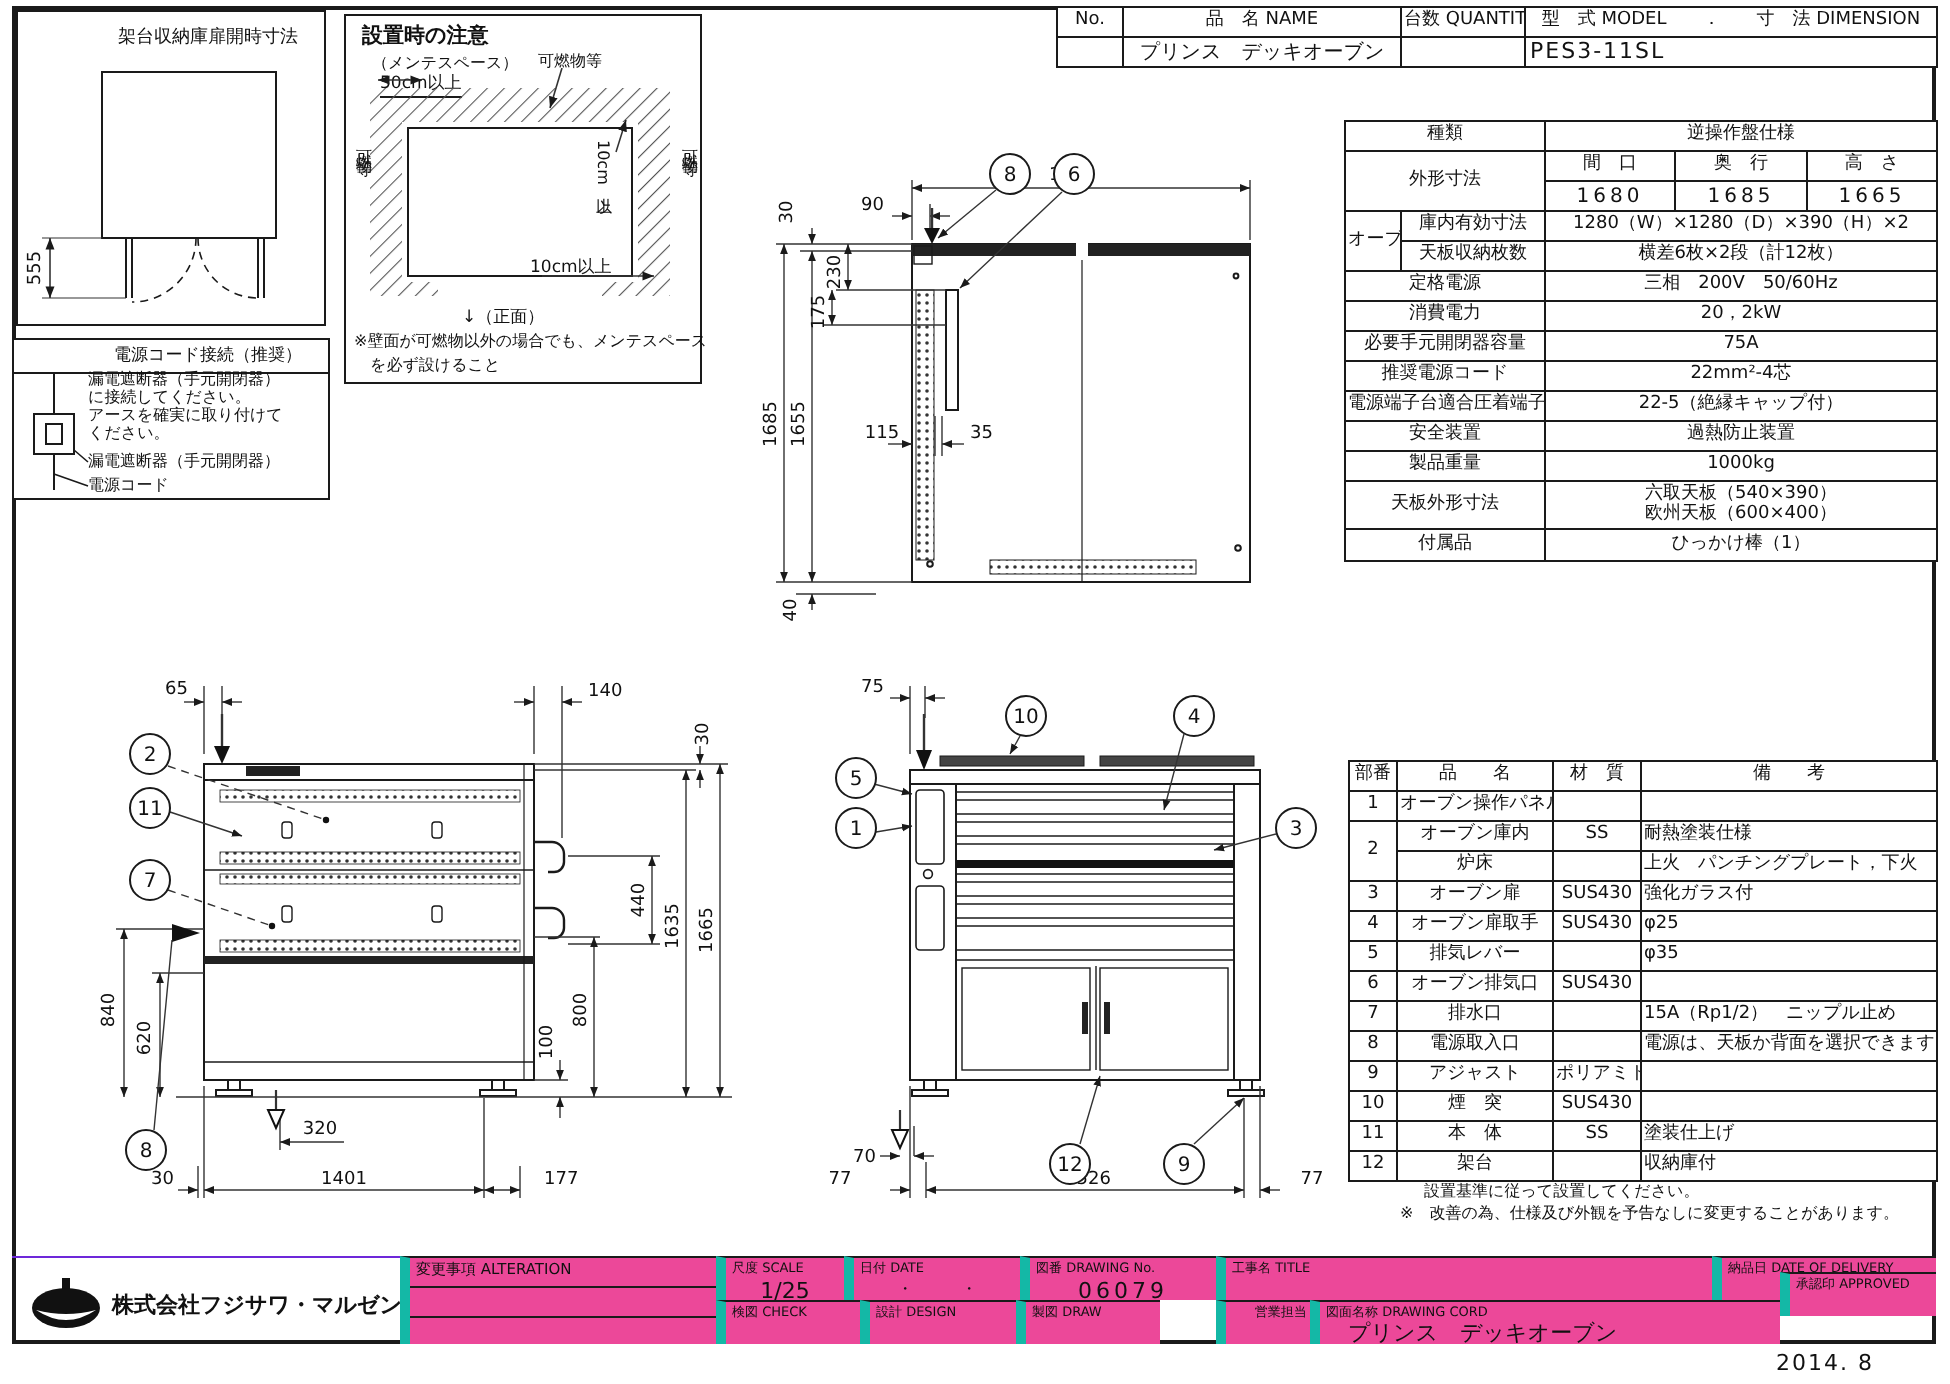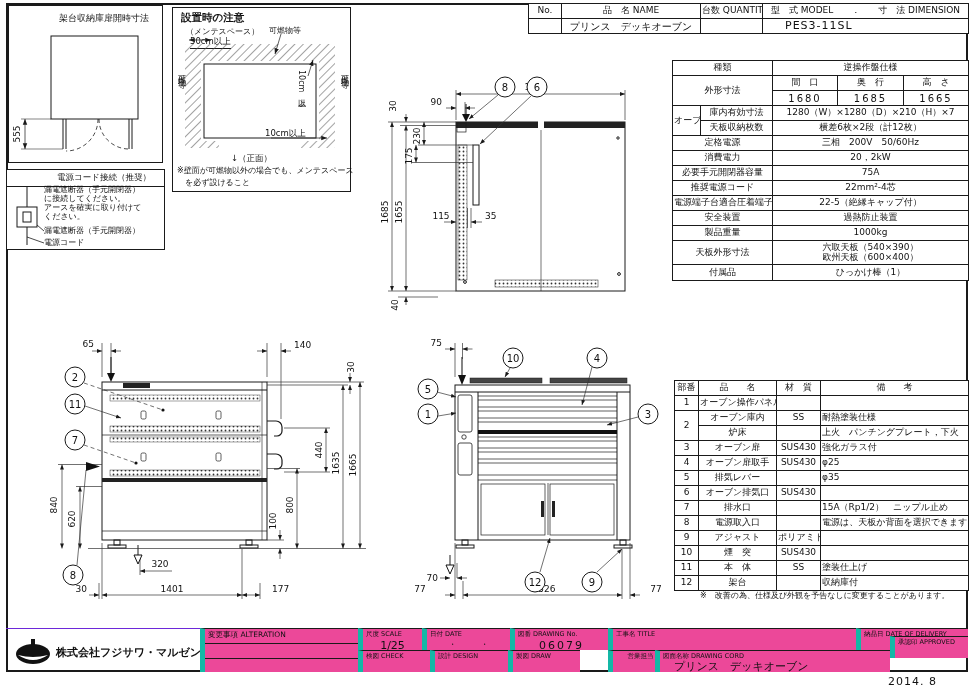--- a/index.html
+++ b/index.html
@@ -38,21 +38,21 @@
         <tr>
       <td class="f8">No.</td>
       <td class="f8">品　名 NAME</td>
       <td class="f8">台数 QUANTITY</td>
       <td class="f8">型　式 MODEL　　．　　寸　法 DIMENSION</td>
     </tr>
     <tr style="height:15px">
       <td></td>
       <td style="font-size:10px">プリンス　デッキオーブン</td>
       <td></td>
-      <td style="font-size:11px;text-align:left;padding-left:22px;letter-spacing:1px">PES3-11SL</td>
+      <td style="font-size:11px;text-align:left;padding-left:2px;letter-spacing:1px">PES3-11SL</td>
     </tr>
   </tbody>
     </table>
 
   <div class="abs bx" style="left:8px;top:5px;width:155px;height:158px;">
     <div class="ttl" style="margin-top:6px;">架台収納庫扉開時寸法</div>
     <svg class="abs" style="left:2px;top:17px;" width="150" height="138">
       <defs>
         <marker id="mA" viewBox="0 0 10 10" refX="9" refY="5" markerWidth="8" markerHeight="8" orient="auto-start-reverse">
           <path d="M0,1.5 L9,5 L0,8.5 z" fill="#1a1a1a"></path>
@@ -143,21 +143,21 @@
         <td>高　さ</td>
         </tr>
     <tr>
           <td style="font-size:10px;letter-spacing:2px">1680</td>
         <td style="font-size:10px;letter-spacing:2px">1685</td>
         <td style="font-size:10px;letter-spacing:2px">1665</td>
         </tr>
     <tr>
           <td rowspan="2" class="f7">オーブン</td>
         <td class="f8">庫内有効寸法</td>
-        <td colspan="3" class="f8">1280（W）×1280（D）×210（H）×7</td>
+        <td colspan="3" class="f8">1280（W）×1280（D）×390（H）×2</td>
         </tr>
     <tr>
           <td class="f8">天板収納枚数</td>
         <td colspan="3">横差6枚×2段（計12枚）</td>
         </tr>
     <tr>
           <td colspan="2">定格電源</td>
         <td colspan="3">三相　200V　50/60Hz</td>
         </tr>
     <tr>
@@ -286,20 +286,21 @@
     <tr>
           <td>12</td>
           <td class="f8">架台</td>
           <td></td>
           <td class="f8" style="text-align:left">収納庫付</td>
         </tr>
   </tbody>
     </table>
 
   <div class="abs" style="left:686px;top:590px;width:282px;">
+    <div class="note-line" style="padding-left:26px">設置基準に従って設置してください。</div>
     <div class="note-line" style="padding-left:14px">※　改善の為、仕様及び外観を予告なしに変更することがあります。</div>
   </div>
 
   <div class="abs" style="left:6px;top:628px;width:194px;height:44px;border-top:1px solid #6d28d9;">
     <svg class="abs" style="left:8px;top:10px;" width="38" height="26">
       <rect x="17" y="0" width="4" height="6" fill="#111"></rect>
       <ellipse cx="19" cy="15" rx="17" ry="10" fill="#111"></ellipse>
       <path d="M4,16 Q19,26 34,16 Q19,20 4,16 Z" fill="#fff"></path>
     </svg>
     <div class="abs" style="left:50px;top:16px;font-size:11px;font-weight:bold;white-space:nowrap;">株式会社フジサワ・マルゼン</div>

